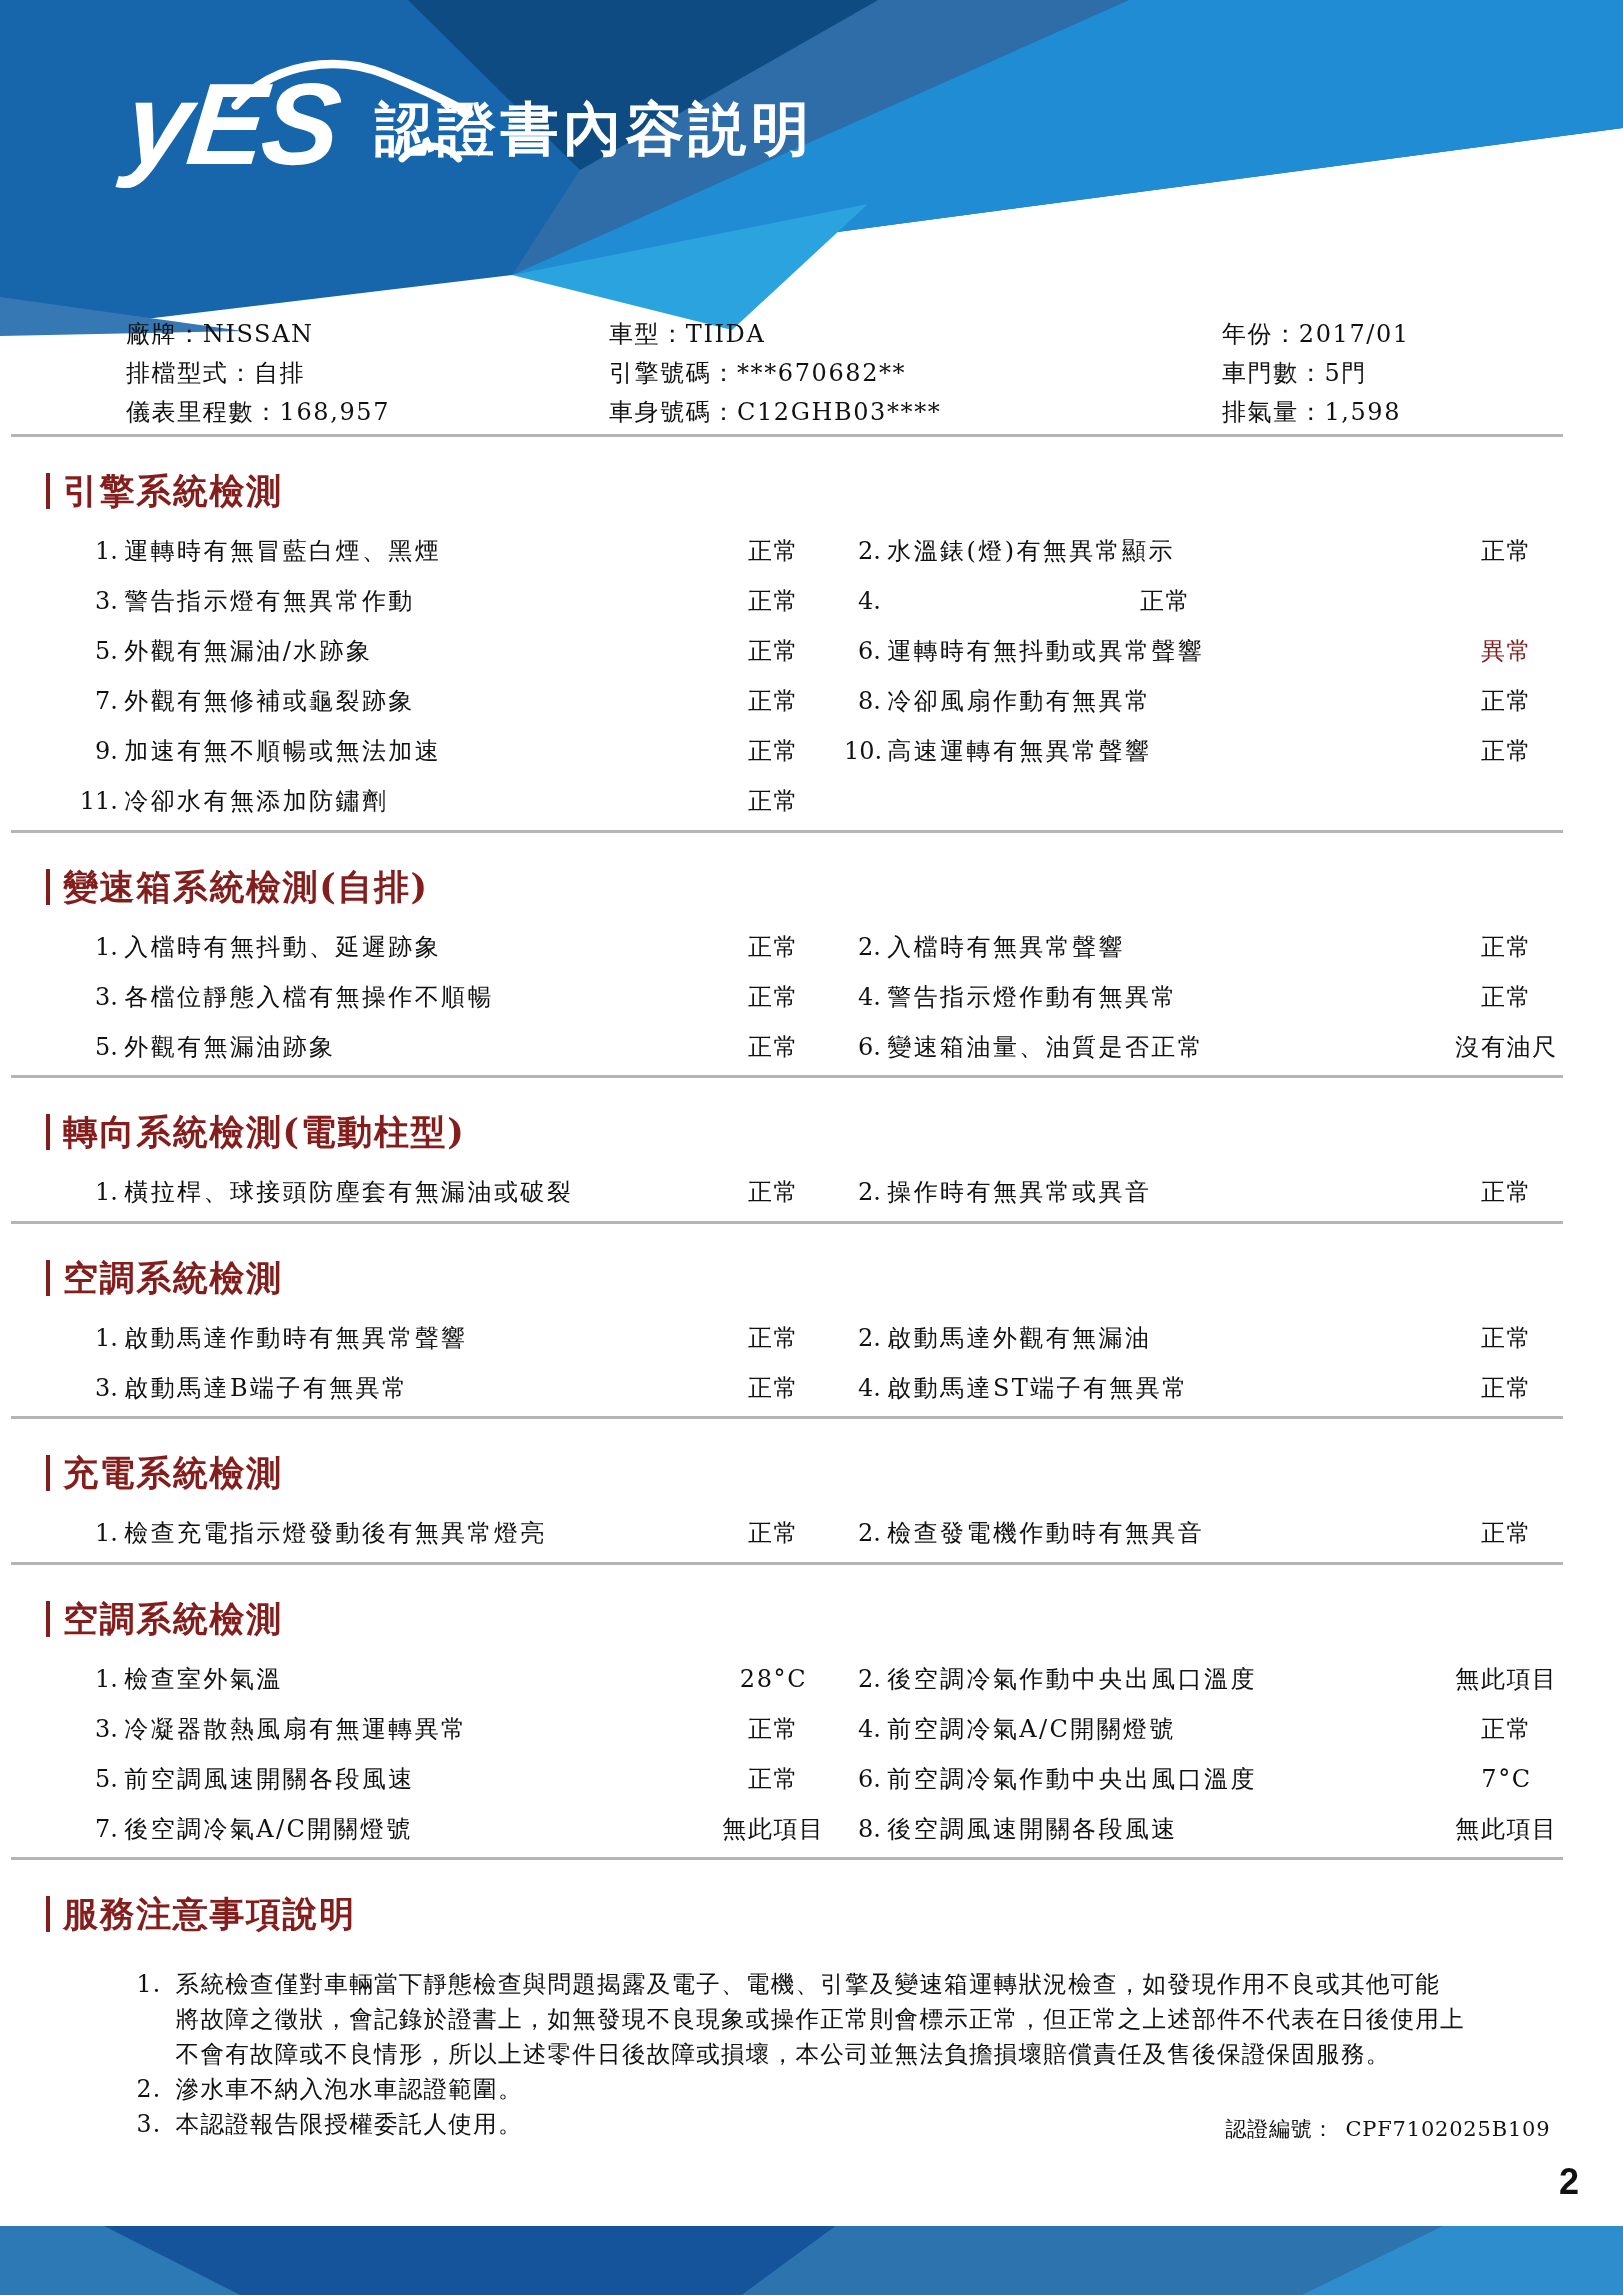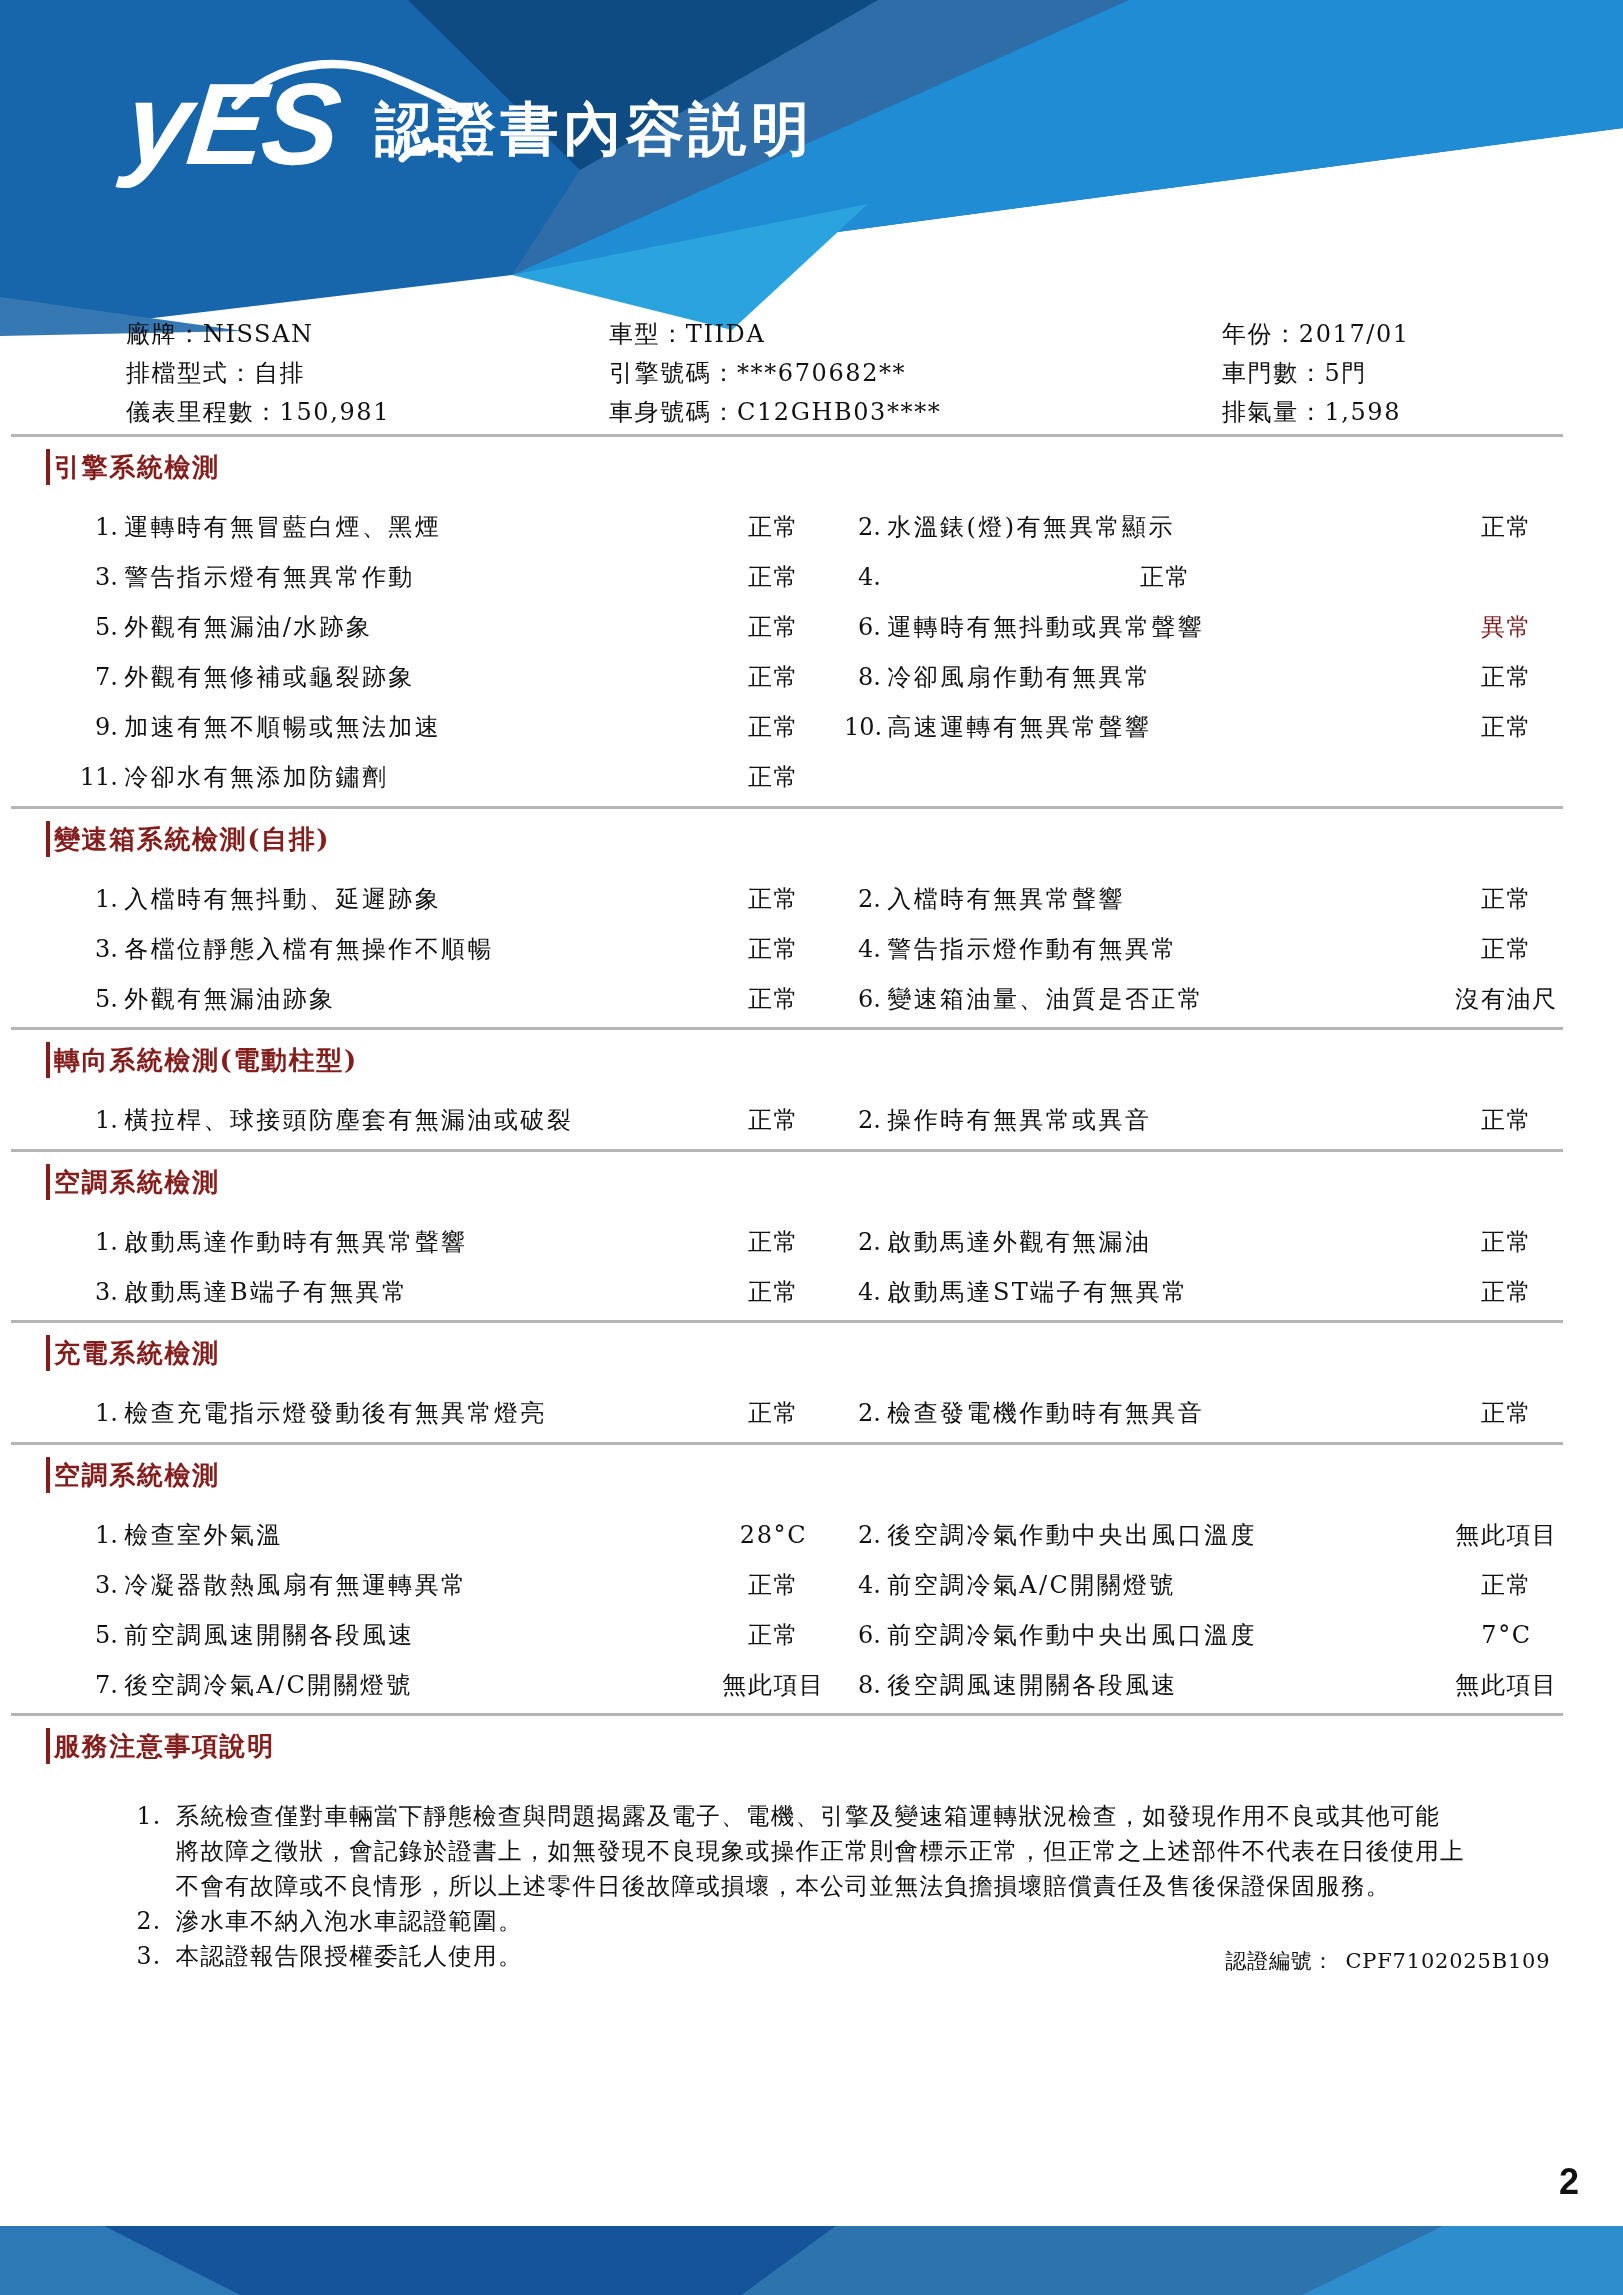--- a/index.html
+++ b/index.html
@@ -20,22 +20,22 @@
   #logo svg{position:absolute;left:93px;top:-22px;}
   #header-title{position:absolute;left:375px;top:91px;color:#fff;
         font-family:Liberation Mono, monospace;font-weight:700;font-size:58px;letter-spacing:4.7px;}
   
   #content{position:relative;padding-top:314px;}
   #vehicle-info{margin-left:126px;margin-right:47px;}
   .vrow{display:grid;grid-template-columns:483px 613px auto;height:39px;align-items:center;
         font-size:24px;letter-spacing:1.6px;}
   .sep{height:3.1px;background:#b5b5b5;margin:3.1px 60px 0 11px;}
   
-  .sec-title{margin:12px 60px 0 46px;border-left:4.7px solid #841e1c;padding-left:4px;
-        color:#841e1c;font-weight:700;font-size:26px;line-height:36px;letter-spacing:1.6px;}
+  .sec-title{margin:36px 60px 0 46px;border-left:4.7px solid #841e1c;padding-left:13px;
+        color:#841e1c;font-weight:700;font-size:35px;line-height:36px;letter-spacing:1.6px;}
   .rows{margin:17.3px 60px 0 75px;}
   .irow{display:grid;grid-template-columns:43px 585px 141px 37px auto 113px;height:50px;
         align-items:center;font-size:24px;}
   .inum{text-align:right;}
   .ilabel{padding-left:6.3px;letter-spacing:2.4px;white-space:nowrap;overflow:hidden;}
   .ival{text-align:center;letter-spacing:1.6px;white-space:nowrap;}
   .status-abnormal{color:#7f1d1d;}
   
   #notes{position:relative;margin:35px 60px 0 122px;font-size:23.6px;line-height:35px;letter-spacing:1.2px;}
   .note-row{display:grid;grid-template-columns:41px auto;}
@@ -82,21 +82,21 @@
         <span>廠牌：NISSAN</span>
         <span>車型：TIIDA</span>
         <span>年份：2017/01</span>
       </div>
       <div class="vrow">
         <span>排檔型式：自排</span>
         <span>引擎號碼：***670682**</span>
         <span>車門數：5門</span>
       </div>
       <div class="vrow">
-        <span>儀表里程數：150,981</span>
+        <span>儀表里程數：168,957</span>
         <span>車身號碼：C12GHB03****</span>
         <span>排氣量：1,598</span>
       </div>
     </div>
     <div class="sep"></div>
 
     <div class="sec-title">引擎系統檢測</div>
     <div class="rows">
       <div class="irow">
         <span class="inum">1.</span>

